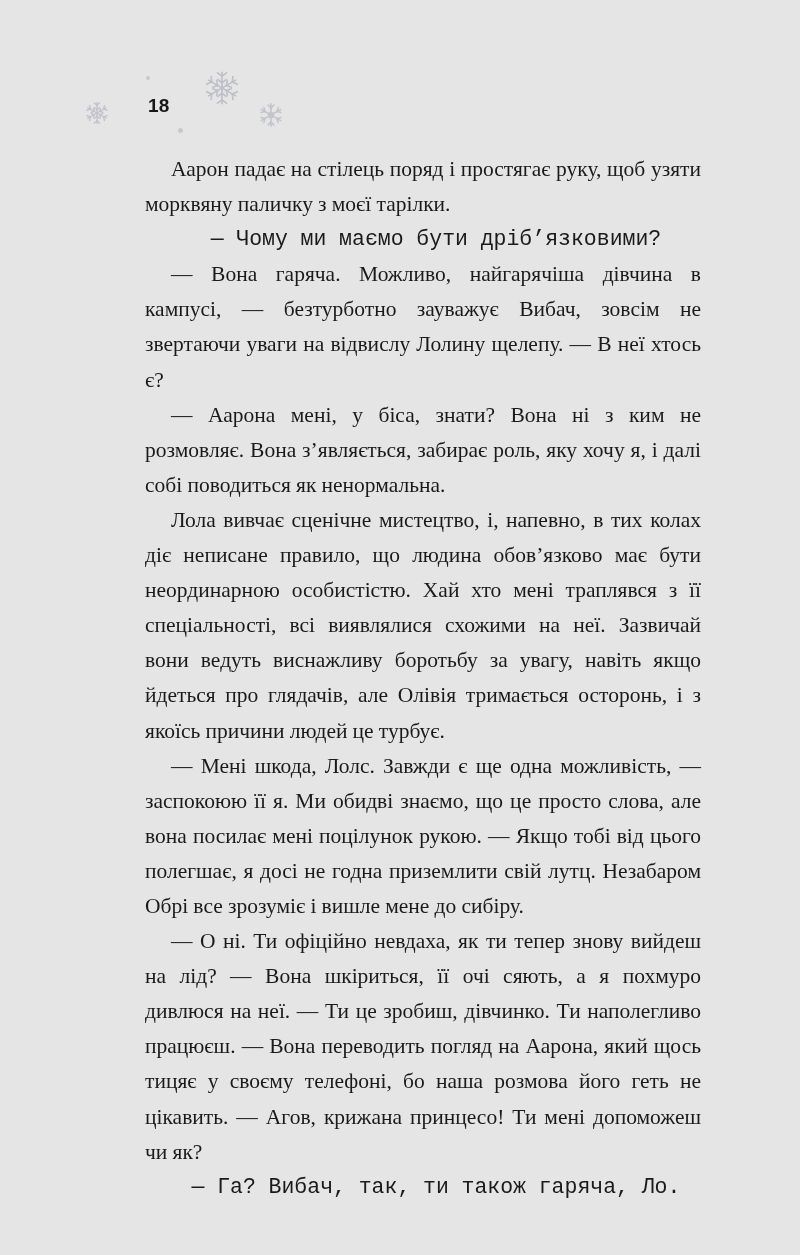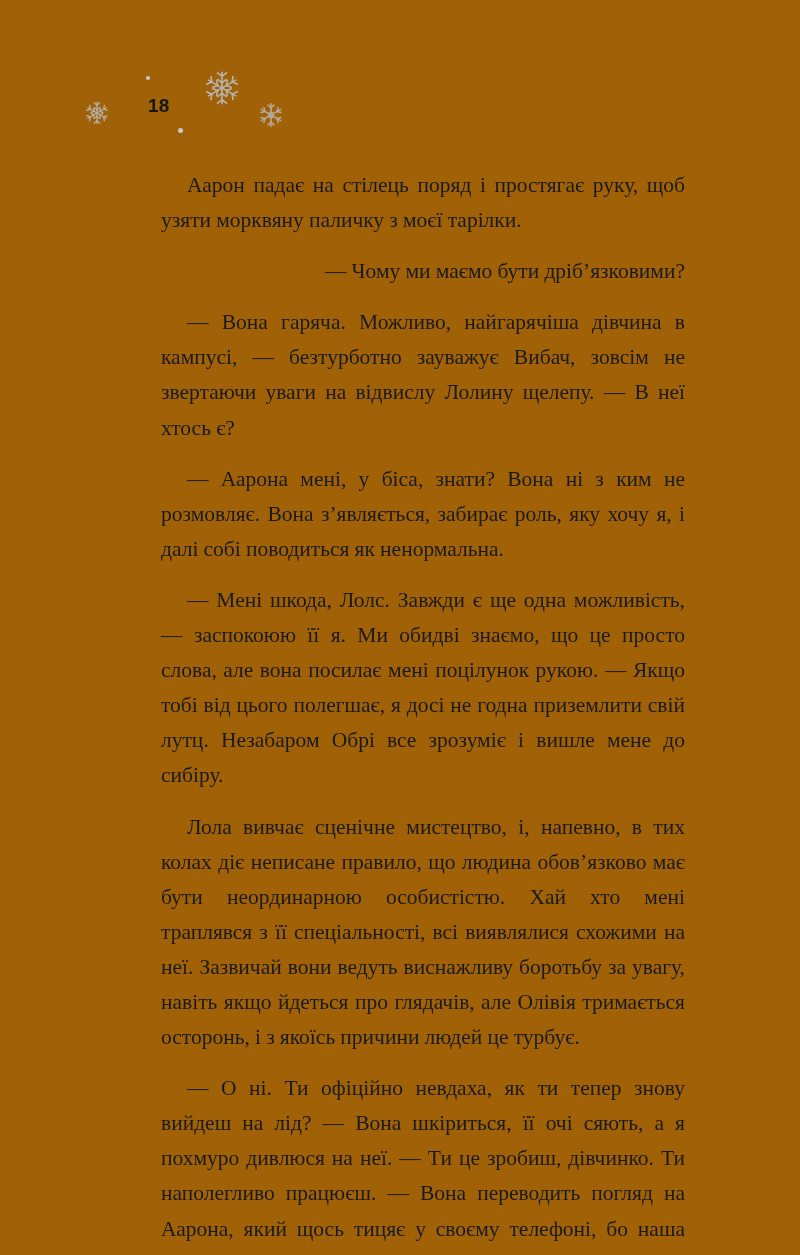--- a/index.html
+++ b/index.html
@@ -13,21 +13,21 @@
     height: 1255px;
     position: relative;
     overflow: hidden;
     font-family: "Liberation Serif", "DejaVu Serif", serif;
     -webkit-font-smoothing: antialiased;
   }
 
   .page {
     position: absolute;
     inset: 0;
-    background: #a16207;
+    background: #e5e5e5;
   }
 
   
   .folio-zone {
     position: absolute;
     left: 70px;
     top: 55px;
     width: 300px;
     height: 100px;
   }
@@ -60,32 +60,32 @@
 
   
   .textblock {
     position: absolute;
     left: 145px;
     top: 152px;
     width: 556px;
   }
 
   .para {
-    margin: 16px;
+    margin: 0;
     font-size: 21.5px;
     line-height: 35.1px;
     color: #1a1a1a;
     text-align: justify;
     text-justify: inter-word;
     text-indent: 26px;
     hyphens: manual;
     word-spacing: -0.2px;
   }
   .para:last-child { text-align: left; }
-  .para.nojustify { text-align: right; }
+  .para.nojustify { text-align: center; font-family: Liberation Mono, monospace; }
 </style>
 </head>
 <body>
 
 <div class="page">
 
   <div class="folio-zone">
 
     <span class="snow" style="left:14px; top:45px; opacity:.85;">
       <svg width="26" height="26" viewBox="0 0 64 64" aria-hidden="true">
@@ -200,19 +200,19 @@
     <span class="dot" style="left:108px; top:73px; width:5px; height:5px;"></span>
 
     <div class="folio">18</div>
   </div>
 
   <div class="textblock">
     <p class="para">Аарон падає на стілець поряд і простягає руку, щоб узяти морквяну паличку з моєї тарілки.</p>
     <p class="para nojustify">— Чому ми маємо бути дріб’язковими?</p>
     <p class="para">— Вона гаряча. Можливо, найгарячіша дівчина в кампусі, — безтурботно зауважує Вибач, зовсім не звертаючи уваги на відвислу Лолину щелепу. — В неї хтось є?</p>
     <p class="para">— Аарона мені, у біса, знати? Вона ні з ким не розмовляє. Вона з’являється, забирає роль, яку хочу я, і далі собі поводиться як ненормальна.</p>
+    <p class="para">Лола вивчає сценічне мистецтво, і, напевно, в тих колах діє неписане правило, що людина обов’язково має бути неординарною особистістю. Хай хто мені траплявся з її спеціальності, всі виявлялися схожими на неї. Зазвичай вони ведуть виснажливу боротьбу за увагу, навіть якщо йдеться про глядачів, але Олівія тримається осторонь, і з якоїсь причини людей це турбує.</p>
     <p class="para">— Мені шкода, Лолс. Завжди є ще одна можливість, — заспокоюю її я. Ми обидві знаємо, що це просто слова, але вона посилає мені поцілунок рукою. — Якщо тобі від цього полегшає, я досі не годна приземлити свій лутц. Незабаром Обрі все зрозуміє і вишле мене до сибіру.</p>
-    <p class="para">Лола вивчає сценічне мистецтво, і, напевно, в тих колах діє неписане правило, що людина обов’язково має бути неординарною особистістю. Хай хто мені траплявся з її спеціальності, всі виявлялися схожими на неї. Зазвичай вони ведуть виснажливу боротьбу за увагу, навіть якщо йдеться про глядачів, але Олівія тримається осторонь, і з якоїсь причини людей це турбує.</p>
     <p class="para">— О ні. Ти офіційно невдаха, як ти тепер знову вийдеш на лід? — Вона шкіриться, її очі сяють, а я похмуро дивлюся на неї. — Ти це зробиш, дівчинко. Ти наполегливо працюєш. — Вона переводить погляд на Аарона, який щось тицяє у своєму телефоні, бо наша розмова його геть не цікавить. — Агов, крижана принцесо! Ти мені допоможеш чи як?</p>
     <p class="para nojustify">— Га? Вибач, так, ти також гаряча, Ло.</p>
   </div>
 
 </div>
 
 </body></html>

